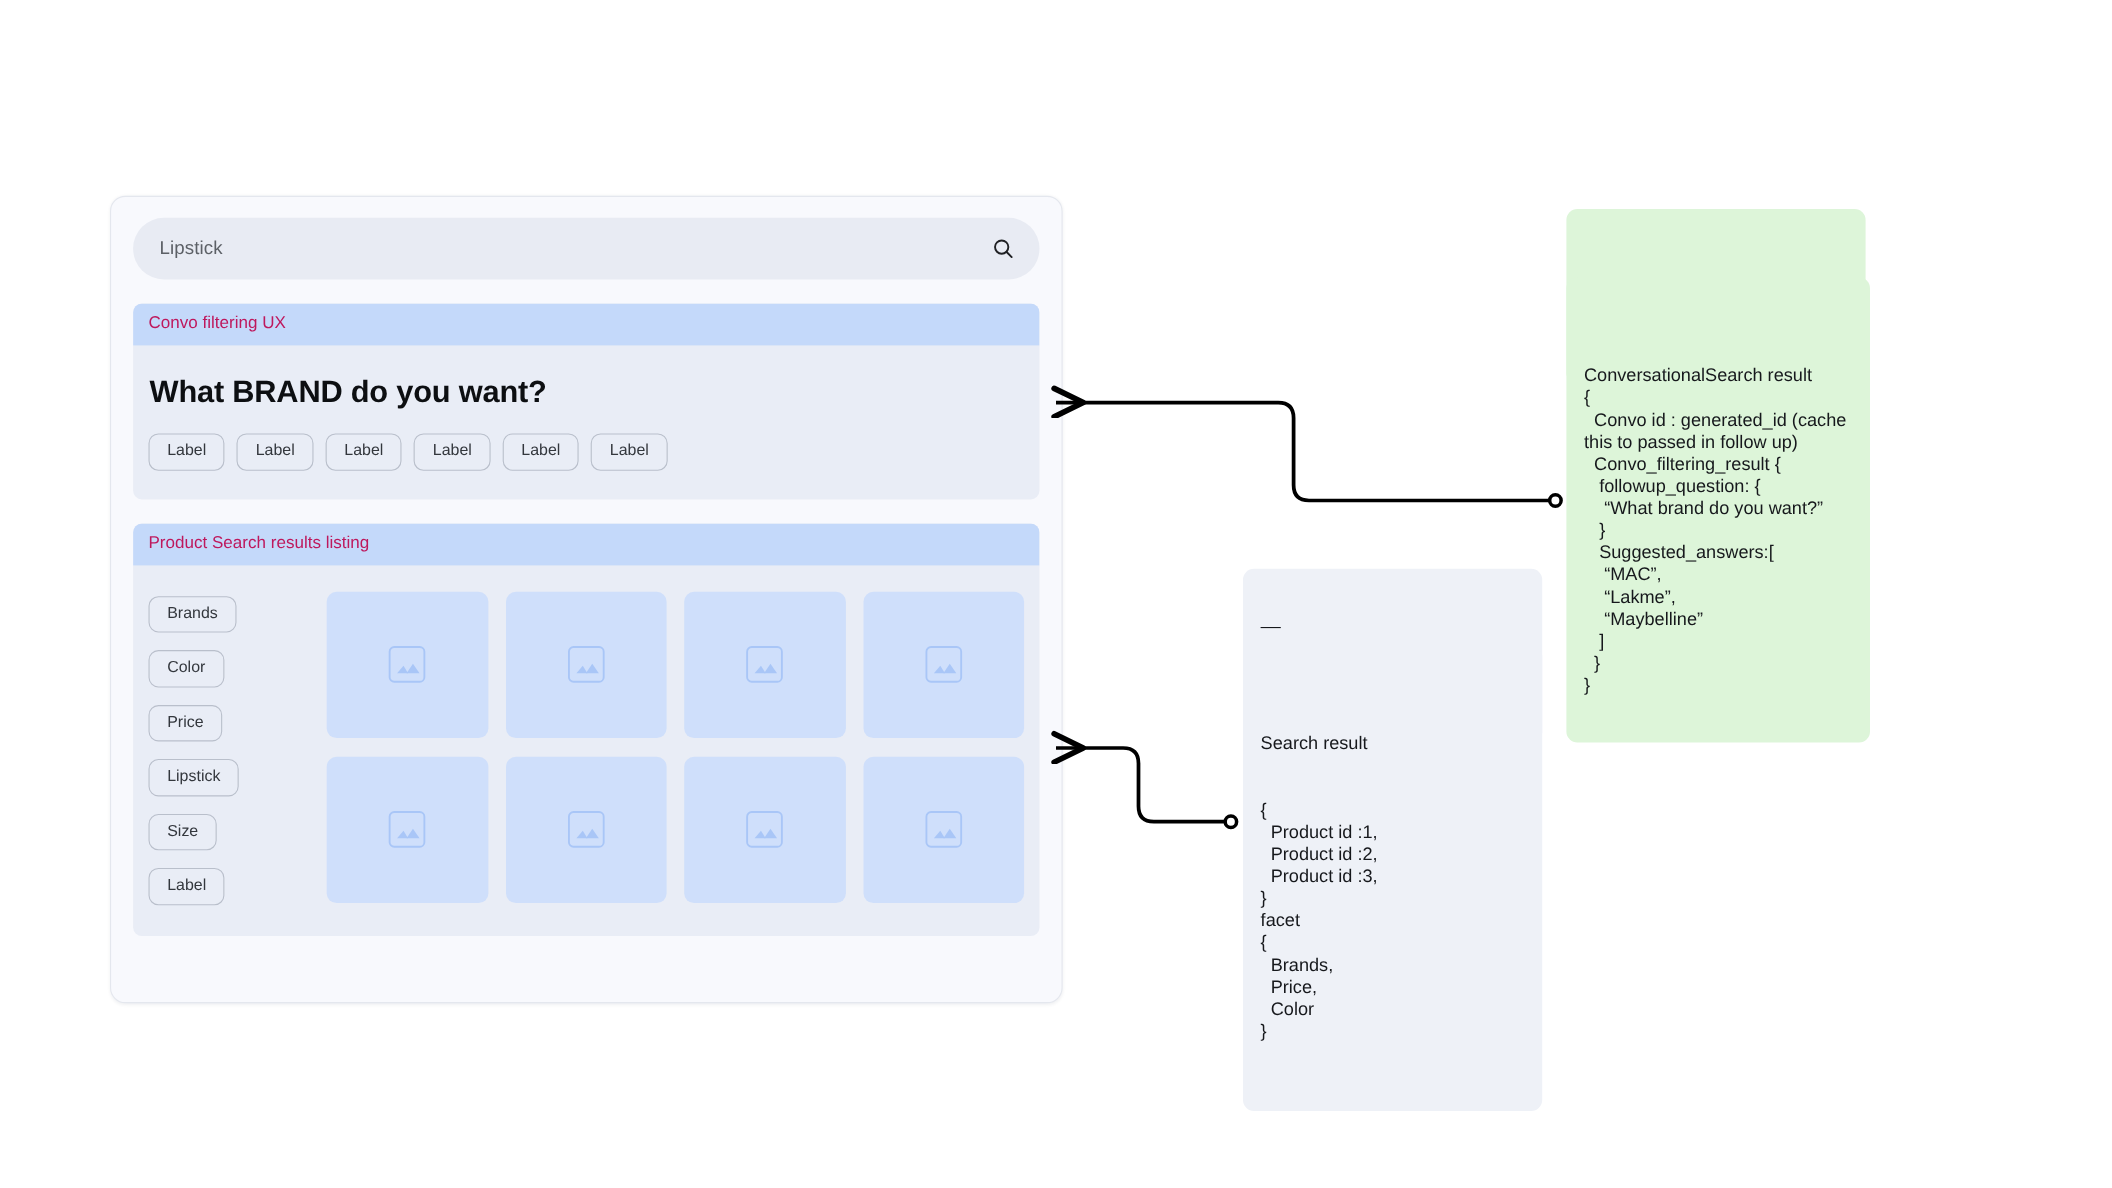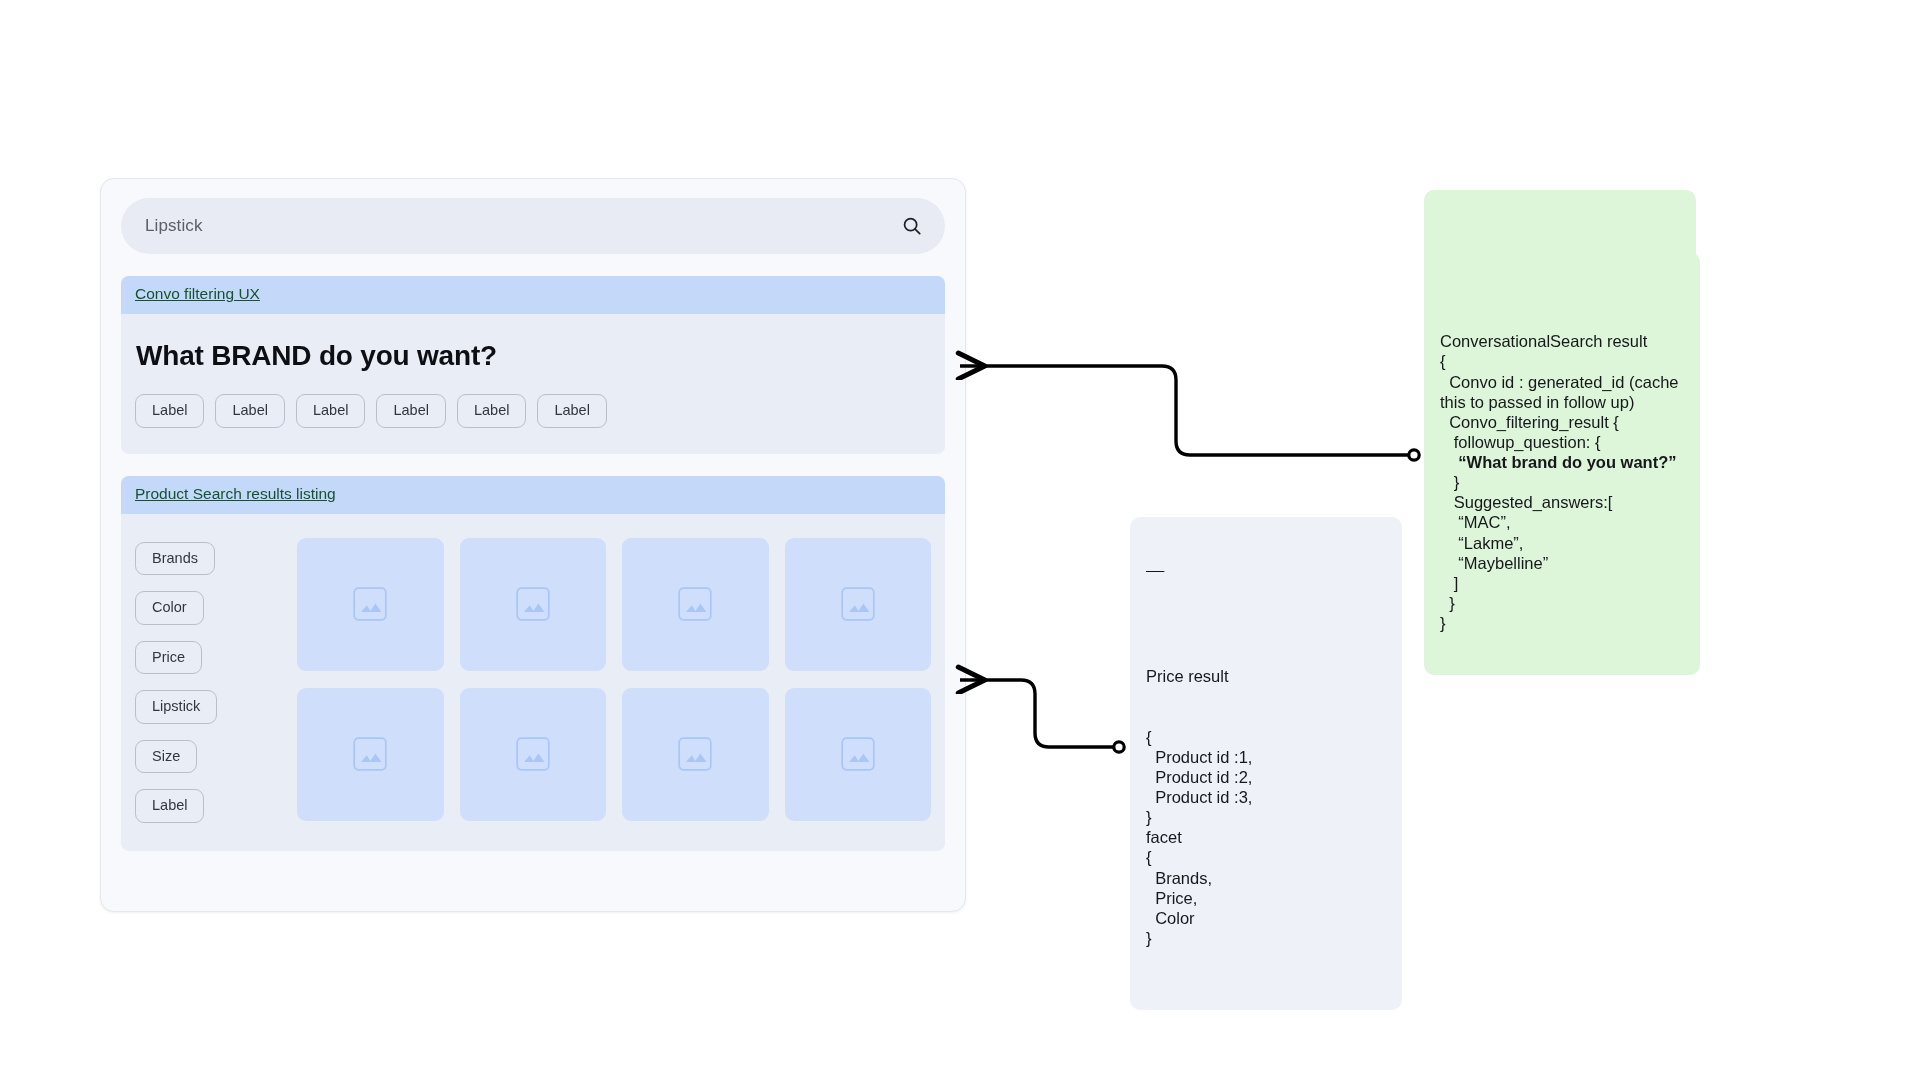--- a/index.html
+++ b/index.html
@@ -61,22 +61,21 @@
   .section {
     margin-top: 22px;
     border-radius: 8px;
     overflow: hidden;
     background: #e9edf6;
   }
   .section-header {
     background: #c4d9fa;
     padding: 9px 14px 11px 14px;
     font-size: 15.5px;
-    color: #14532d;
-    text-decoration: underline;
+    color: #be185d;
   }
   .section-body { padding: 0 14px; }
 
   
   .convo-body { padding: 26px 14px 26px 14px; }
   .convo-question {
     font-size: 28px;
     font-weight: bold;
     color: #0d0f12;
     letter-spacing: -0.2px;
@@ -151,21 +150,21 @@
   .note.green { background: #ddf5d9; }
 
   .note-title { display: block; margin-top: 21px; }
   .note-body  { display: block; }
 
   #search-endpoint-note { left: 1130px; top: 517px; width: 272px; padding: 17px 0 20px 16px; text-decoration: underline; }
   #search-result-note   { left: 1130px; top: 587px; width: 272px; padding: 18px 16px 22px 16px; }
   #cs-endpoint-note     { left: 1424px; top: 190px; width: 272px; padding: 17px 16px 20px 16px; }
   #cs-result-note       { left: 1424px; top: 252px; width: 276px; padding: 18px 16px 22px 16px; }
 
-  .hl { font-weight: bold; }
+  .hl { font-weight: normal; }
 
   
   #connectors {
     position: absolute;
     left: 0; top: 0;
     width: 1920px; height: 1080px;
     pointer-events: none;
   }
 </style>
 </head>
@@ -304,21 +303,21 @@
 
     <path d="M 1119 747 L 1049 747 Q 1035 747 1035 733 L 1035 694 Q 1035 680 1021 680 L 960 680" fill="none" stroke="#000000" stroke-width="3.4" stroke-linecap="butt" marker-end="url(#arrowhead)"></path>
     <circle cx="1119" cy="747" r="5.2" fill="#ffffff" stroke="#000000" stroke-width="3.2"></circle>
   </svg>
 
   <div class="note gray" id="search-endpoint-note">
     <span class="note-title">Search endpoint</span>
   </div>
 
   <div class="note gray" id="search-result-note">
-    <span class="note-title">Price result</span>
+    <span class="note-title">Search result</span>
     <span class="note-body">{
   Product id :1,
   Product id :2,
   Product id :3,
 }
 facet
 {
   Brands,
   Price,
   Color

